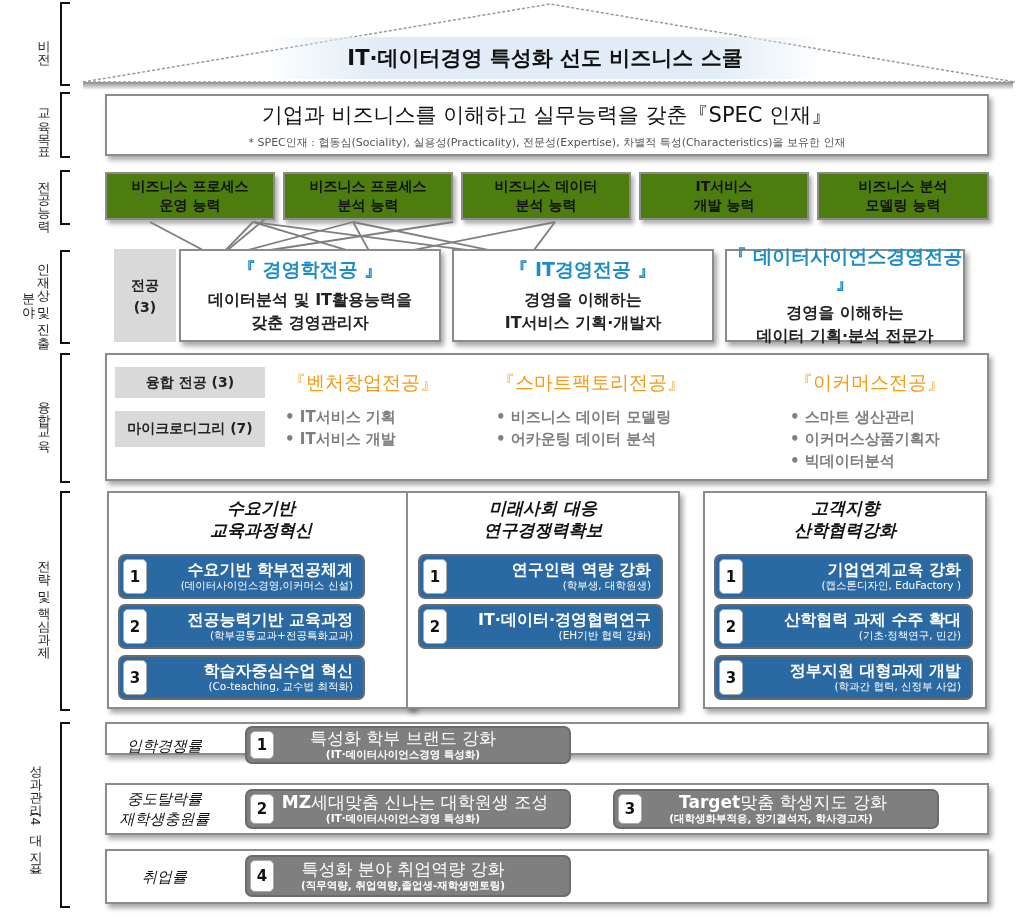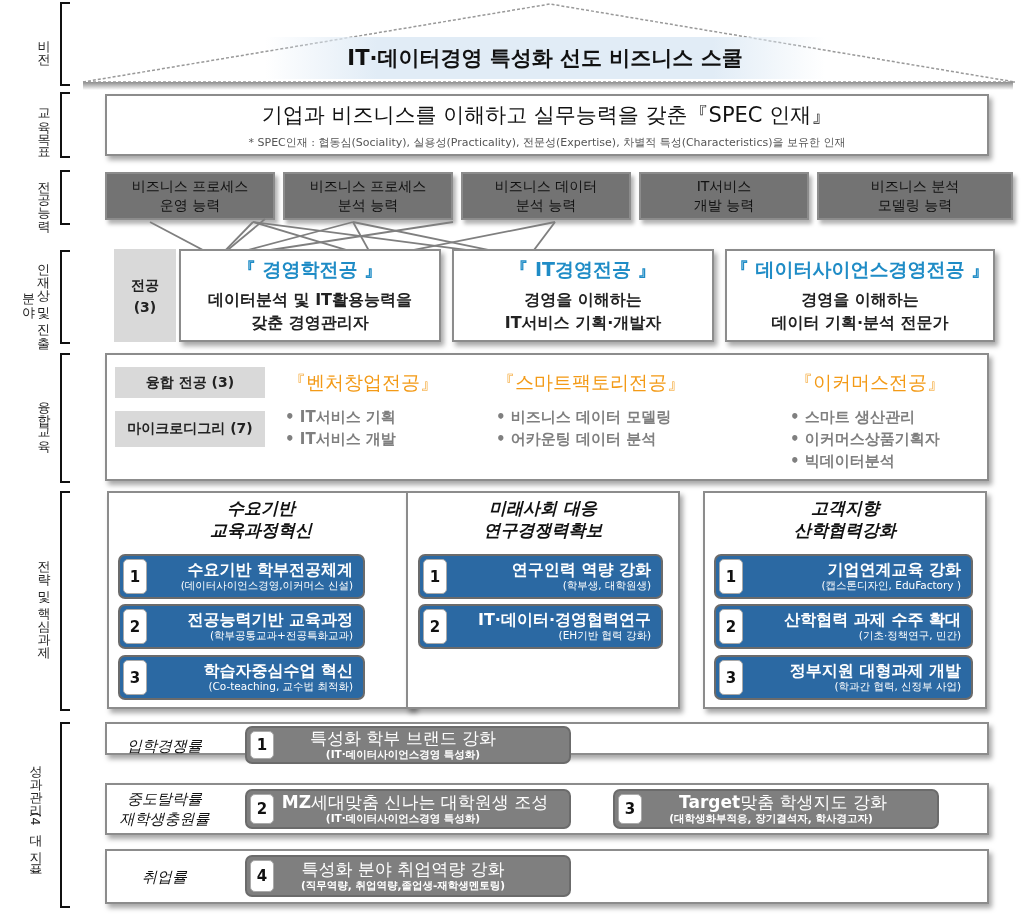--- a/index.html
+++ b/index.html
@@ -30,24 +30,24 @@
     position: absolute; left: 265px; top: 37px; width: 560px; height: 42px;
     display: flex; align-items: center; justify-content: center;
     font-size: 21px; font-weight: bold; color: #111;
     background: linear-gradient(90deg, rgba(235,243,250,0) 0%, rgba(225,236,246,1) 20%, rgba(225,236,246,1) 80%, rgba(235,243,250,0) 100%);
   }
 
   .goal-main { font-size: 21px; color: #111; text-align: center; }
   .goal-sub { font-size: 11px; color: #555; text-align: center; margin-top: 6px; }
 
   .comp-box {
-    position: absolute; top: 172px; height: 48px; background:#737373; border: 2px solid #8c8c8c;
+    position: absolute; top: 172px; height: 48px; background:#4d7c0f; border: 2px solid #8c8c8c;
     box-shadow: 3px 4px 4px rgba(0,0,0,0.3);
     display: flex; flex-direction: column; align-items: center; justify-content: center;
-    font-size: 14px; color: #111; line-height: 1.35; text-align: center;
+    font-size: 14px; color: #111; line-height: 1.35; text-align: center; font-weight: bold;
   }
 
   .major-box {
     position: absolute; top: 249px; height: 93px;
     display: flex; flex-direction: column; align-items: center; justify-content: center;
     text-align: center;
   }
   .major-title { font-size: 19px; font-weight: bold; color: #1f8cc6; margin-bottom: 6px; }
   .major-desc { font-size: 16px; font-weight: bold; color: #222; line-height: 1.4; }
 
@@ -136,21 +136,21 @@
   <div>분석 능력</div>
 </div>
 <div class="comp-box" style="left:461px; width:170px;">
   <div>비즈니스 데이터</div>
   <div>분석 능력</div>
 </div>
 <div class="comp-box" style="left:639px; width:170px;">
   <div>IT서비스</div>
   <div>개발 능력</div>
 </div>
-<div class="comp-box" style="left:817px; width:196px;">
+<div class="comp-box" style="left:817px; width:172px;">
   <div>비즈니스 분석</div>
   <div>모델링 능력</div>
 </div>
 
 <svg class="abs" style="left:0; top:0;" width="1023" height="260">
   <g stroke="#7f7f7f" stroke-width="1.8" fill="none">
     <line x1="150" y1="222" x2="218" y2="258"></line>
     <line x1="253" y1="222" x2="218" y2="258"></line>
     <line x1="253" y1="222" x2="373" y2="258"></line>
     <line x1="253" y1="222" x2="528" y2="258"></line>
@@ -181,21 +181,21 @@
 <div class="frame major-box" style="left:179px; width:262px;">
   <div class="major-title">『 경영학전공 』</div>
   <div class="major-desc">데이터분석 및 IT활용능력을</div>
   <div class="major-desc">갖춘 경영관리자</div>
 </div>
 <div class="frame major-box" style="left:452px; width:262px;">
   <div class="major-title">『 IT경영전공 』</div>
   <div class="major-desc">경영을 이해하는</div>
   <div class="major-desc">IT서비스 기획·개발자</div>
 </div>
-<div class="frame major-box" style="left:725px; width:270px;">
+<div class="frame major-box" style="left:725px; width:240px;">
   <div class="major-title">『 데이터사이언스경영전공 』</div>
   <div class="major-desc">경영을 이해하는</div>
   <div class="major-desc">데이터 기획·분석 전문가</div>
 </div>
 
 <div class="frame" style="left:105px; top:353px; width:884px; height:128px;"></div>
 <div class="gray-tag" style="left:115px; top:367px; width:150px; height:31px;">융합 전공 (3)</div>
 <div class="gray-tag" style="left:115px; top:411px; width:150px; height:36px;">마이크로디그리 (7)</div>
 
 <div class="conv-title" style="left:287px; top:370px;">『벤처창업전공』</div>

